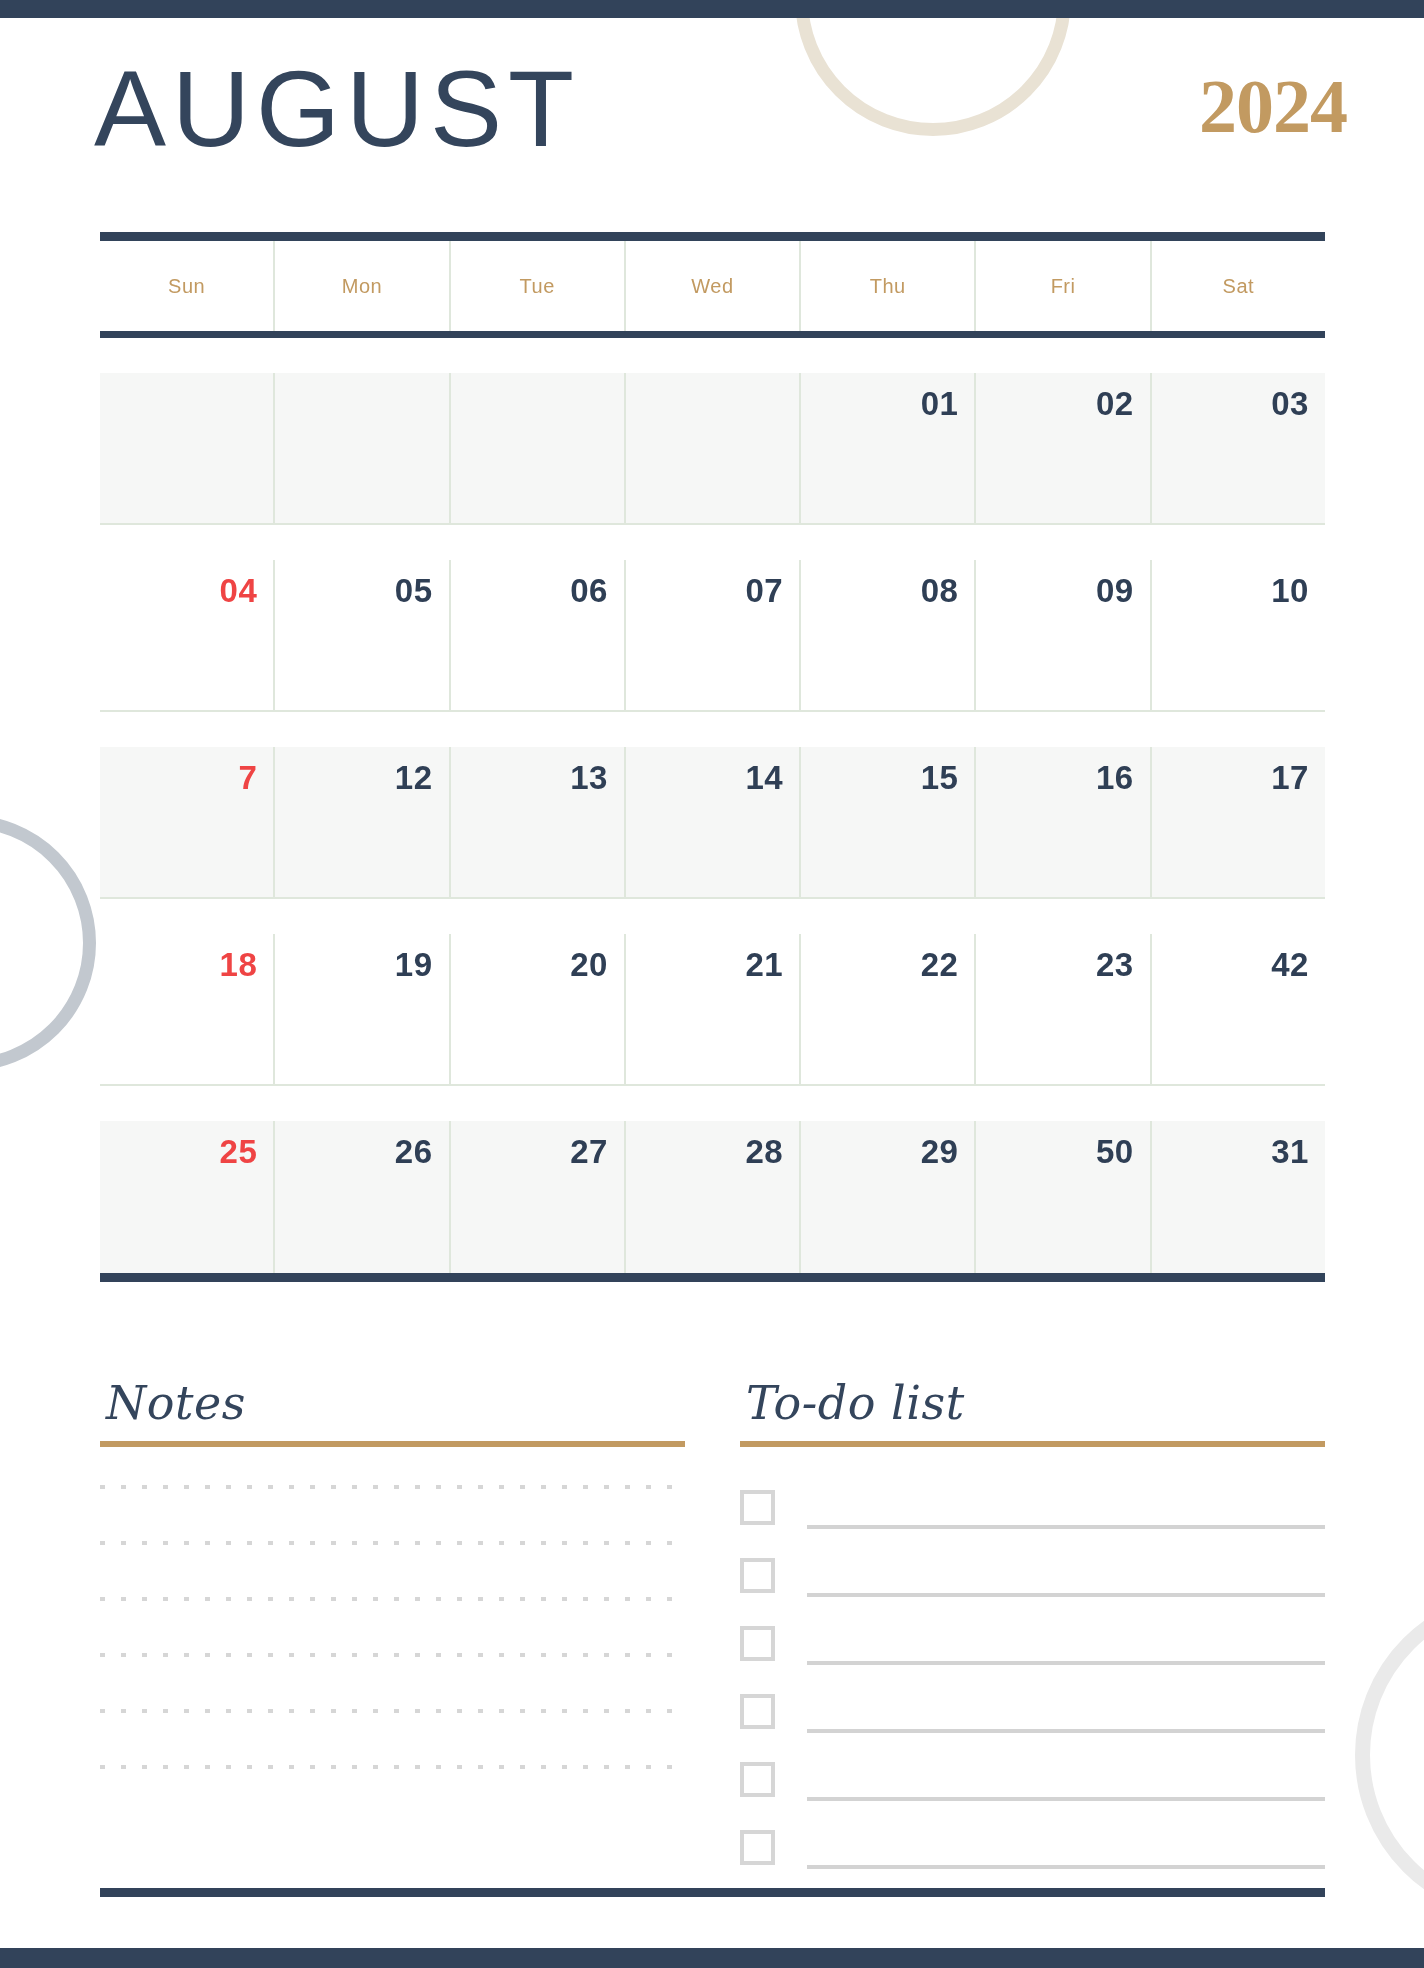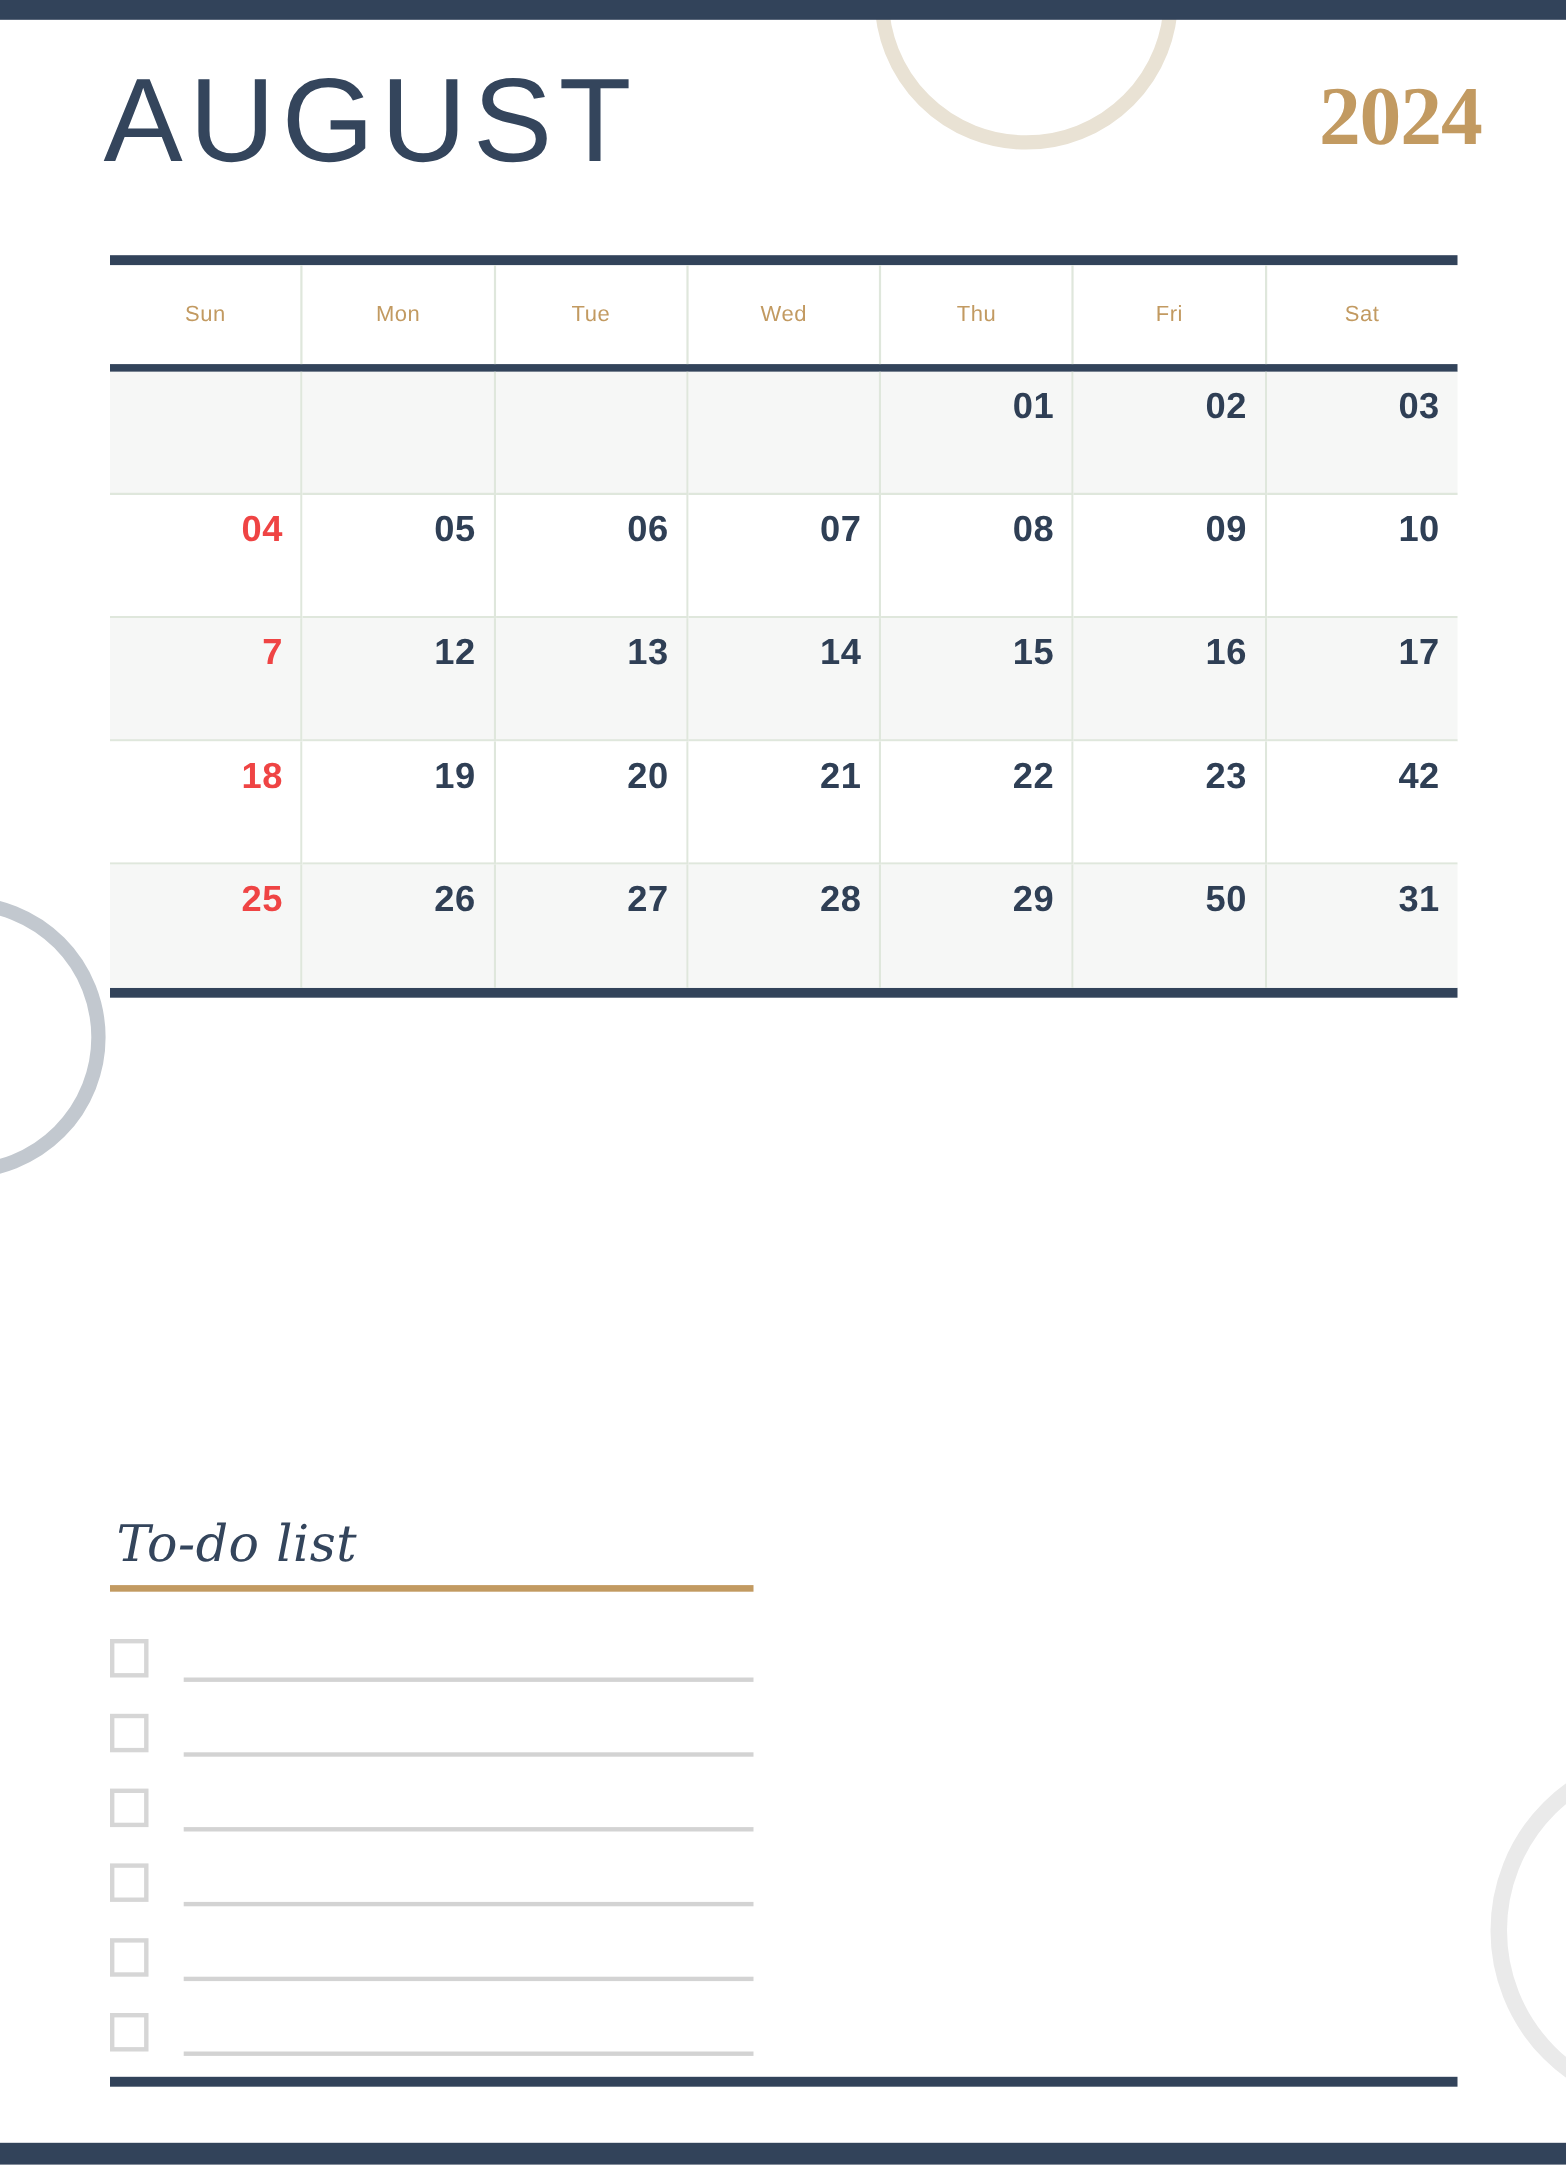--- a/index.html
+++ b/index.html
@@ -141,21 +141,22 @@
     border-right: 2px solid #dfe7dc;
     font-size: 20px;
     color: #c29a61;
     font-weight: 400;
     letter-spacing: 0.5px;
     box-sizing: border-box;
   }
   .weekday-cell:last-child { border-right: none; }
 
   .date-row {
-    height: 112px;
+    height: 152px;
+    margin-top: 35px;
   }
   .date-row.shaded .date-cell { background: #f6f7f6; }
   .date-cell {
     flex: 1 1 0;
     position: relative;
     border-right: 2px solid #dfe7dc;
     border-bottom: 2px solid #dfe7dc;
     box-sizing: border-box;
     background: #ffffff;
   }
@@ -387,20 +388,32 @@
           <div class="date-cell">
             <div class="date-num">31</div>
           </div>
         </div>
       </div>
     <div id="grid-rule-bottom"></div>
   </div>
 
   <div id="bottom-sections">
 
+    <div class="panel">
+      <div class="panel-title">Notes</div>
+      <div class="panel-underline"></div>
+      <div id="notes-lines">
+          <div class="note-line"></div>
+          <div class="note-line"></div>
+          <div class="note-line"></div>
+          <div class="note-line"></div>
+          <div class="note-line"></div>
+          <div class="note-line"></div>
+        </div>
+    </div>
 
     <div class="panel">
       <div class="panel-title">To-do list</div>
       <div class="panel-underline"></div>
       <div id="todo-rows">
           <div class="todo-row">
             <div class="todo-checkbox"></div>
             <div class="todo-line"></div>
           </div>
           <div class="todo-row">

